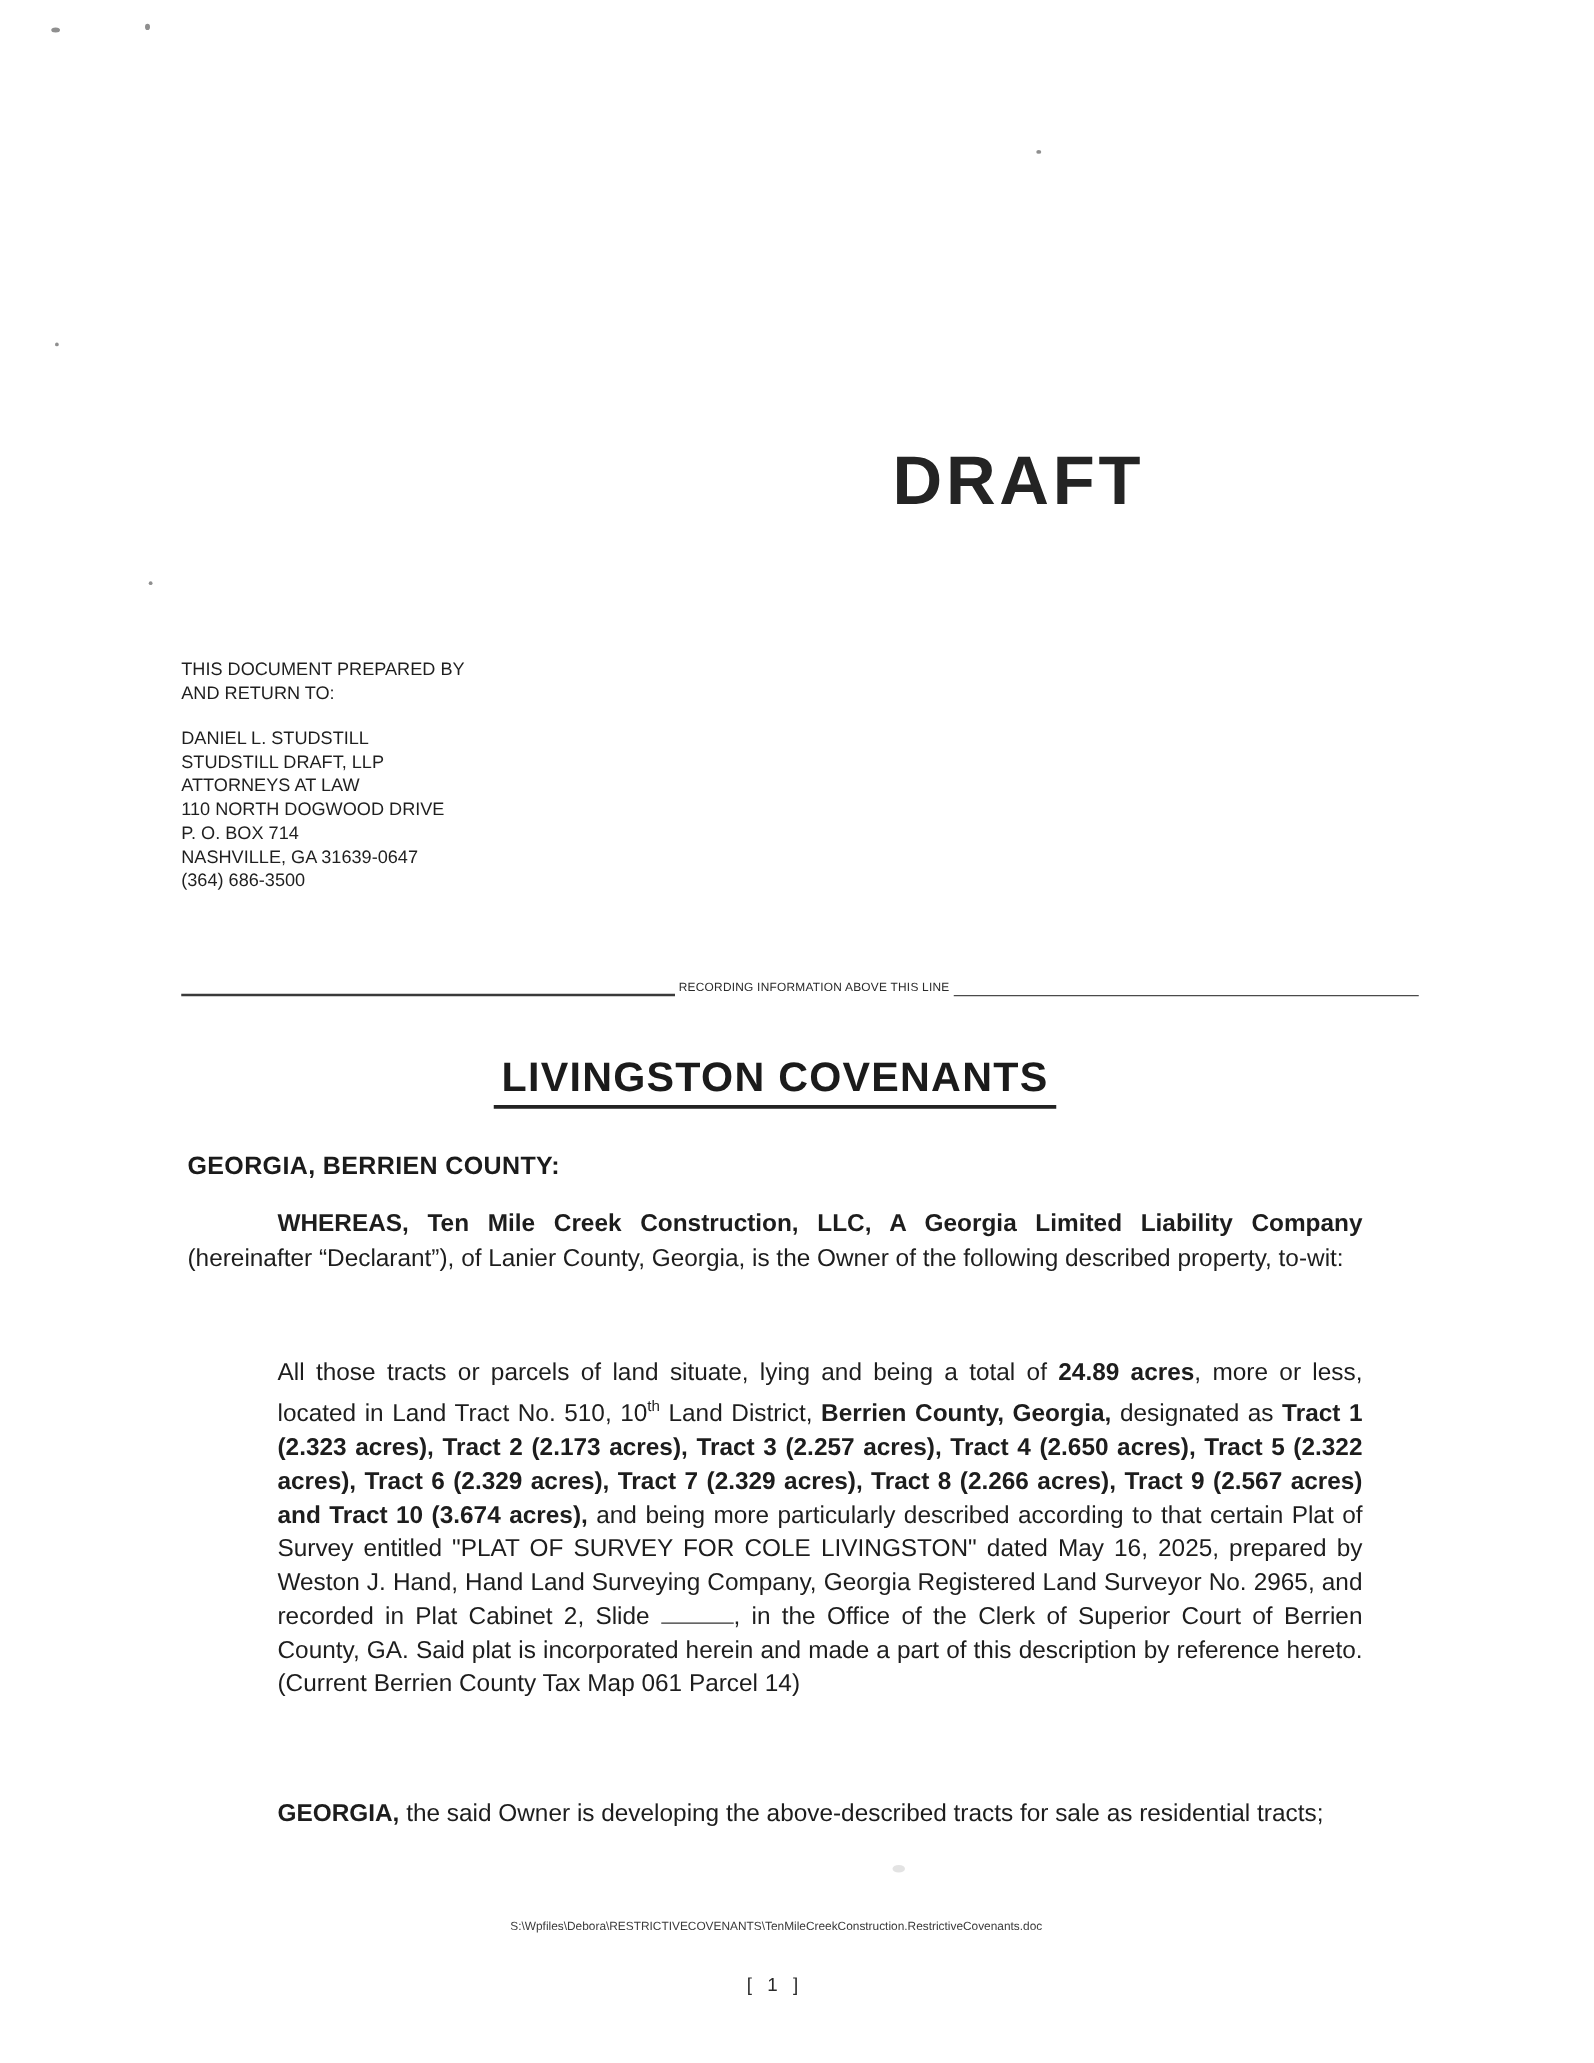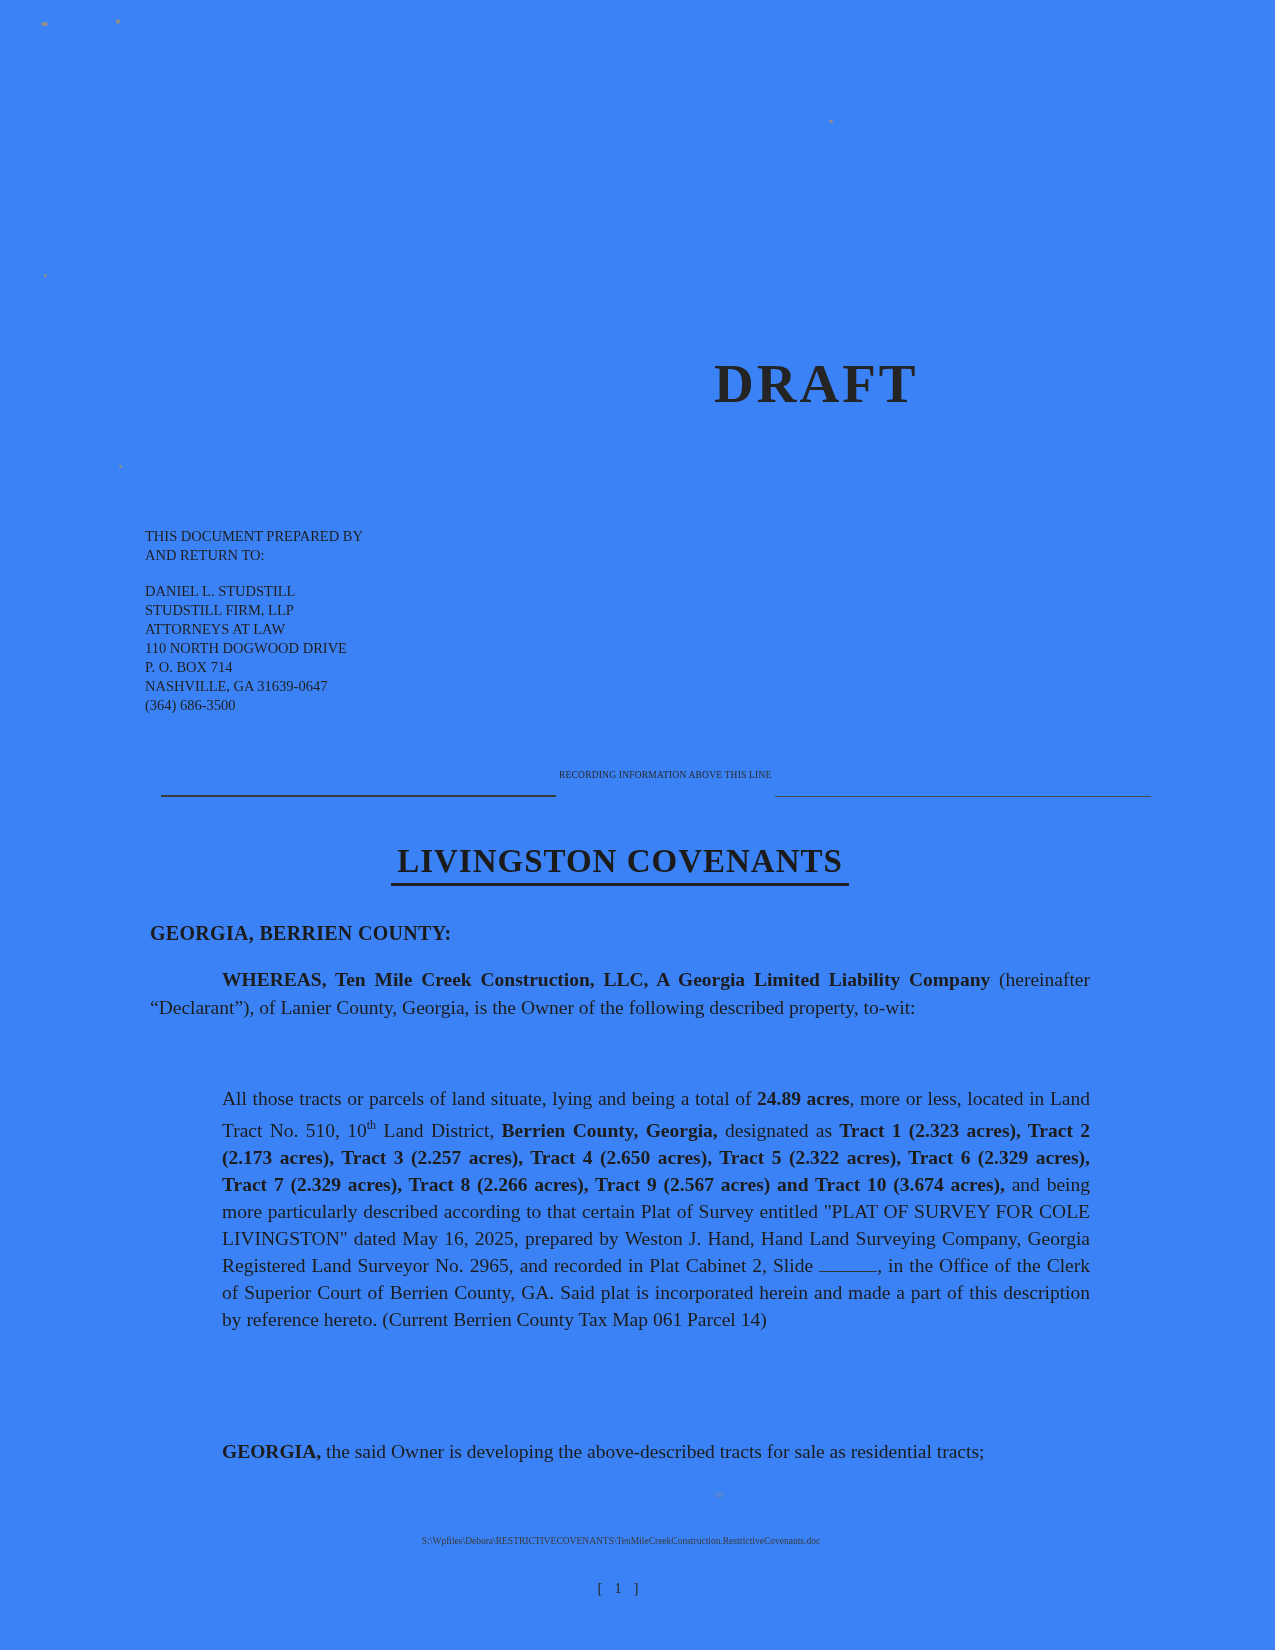--- a/index.html
+++ b/index.html
@@ -1,21 +1,21 @@
 <!DOCTYPE html>
 <html><head>
 <meta charset="utf-8">
 <style>
   html, body { margin: 0; padding: 0; background: #e8e8e8; }
   .page {
     position: relative;
     width: 1275px;
     height: 1650px;
-    background: #3b82f6;
-    font-family: Liberation Serif, serif;
+    background: #ffffff;
+    font-family: Liberation Sans, sans-serif;
     color: #1d1d1d;
     overflow: hidden;
   }
   .draft {
     position: absolute;
     left: 714px; top: 352px;
     font-size: 55px;
     font-weight: bold;
     letter-spacing: 3px;
     color: #242424;
@@ -23,23 +23,24 @@
   .prepared {
     position: absolute;
     left: 145px; top: 527px;
     font-size: 14.5px;
     line-height: 19px;
     color: #1f1f1f;
   }
   .prepared .gap { height: 17px; }
   .recline {
     position: absolute;
-    left: 161px; top: 770px;
+    left: 145px; top: 770px;
     width: 990px; height: 27px;
     display: flex;
+    align-items: flex-end;
   }
   .recline .seg-left  { width: 395px; border-bottom: 2.5px solid #3a3a3a; }
   .recline .seg-right { flex: 1;      border-bottom: 1.8px solid #4a4a4a; }
   .recline .rec-label {
     font-size: 9.5px;
     letter-spacing: 0.2px;
     padding: 0 3px 1px 3px;
     white-space: nowrap;
     color: #2a2a2a;
   }
@@ -118,21 +119,21 @@
   <div class="speck" style="left:119px;top:465px;width:3px;height:3px;"></div>
   <div class="speck" style="left:714px;top:1492px;width:10px;height:6px;opacity:.25;"></div>
 
   <div class="draft">DRAFT</div>
 
   <div class="prepared">
     <div>THIS DOCUMENT PREPARED BY</div>
     <div>AND RETURN TO:</div>
     <div class="gap"></div>
     <div>DANIEL L. STUDSTILL</div>
-    <div>STUDSTILL FIRM, LLP</div>
+    <div>STUDSTILL DRAFT, LLP</div>
     <div>ATTORNEYS AT LAW</div>
     <div>110 NORTH DOGWOOD DRIVE</div>
     <div>P. O. BOX 714</div>
     <div>NASHVILLE, GA 31639-0647</div>
     <div>(364) 686-3500</div>
   </div>
 
   <div class="recline">
     <div class="seg-left"></div>
     <div class="rec-label">RECORDING INFORMATION ABOVE THIS LINE</div>

